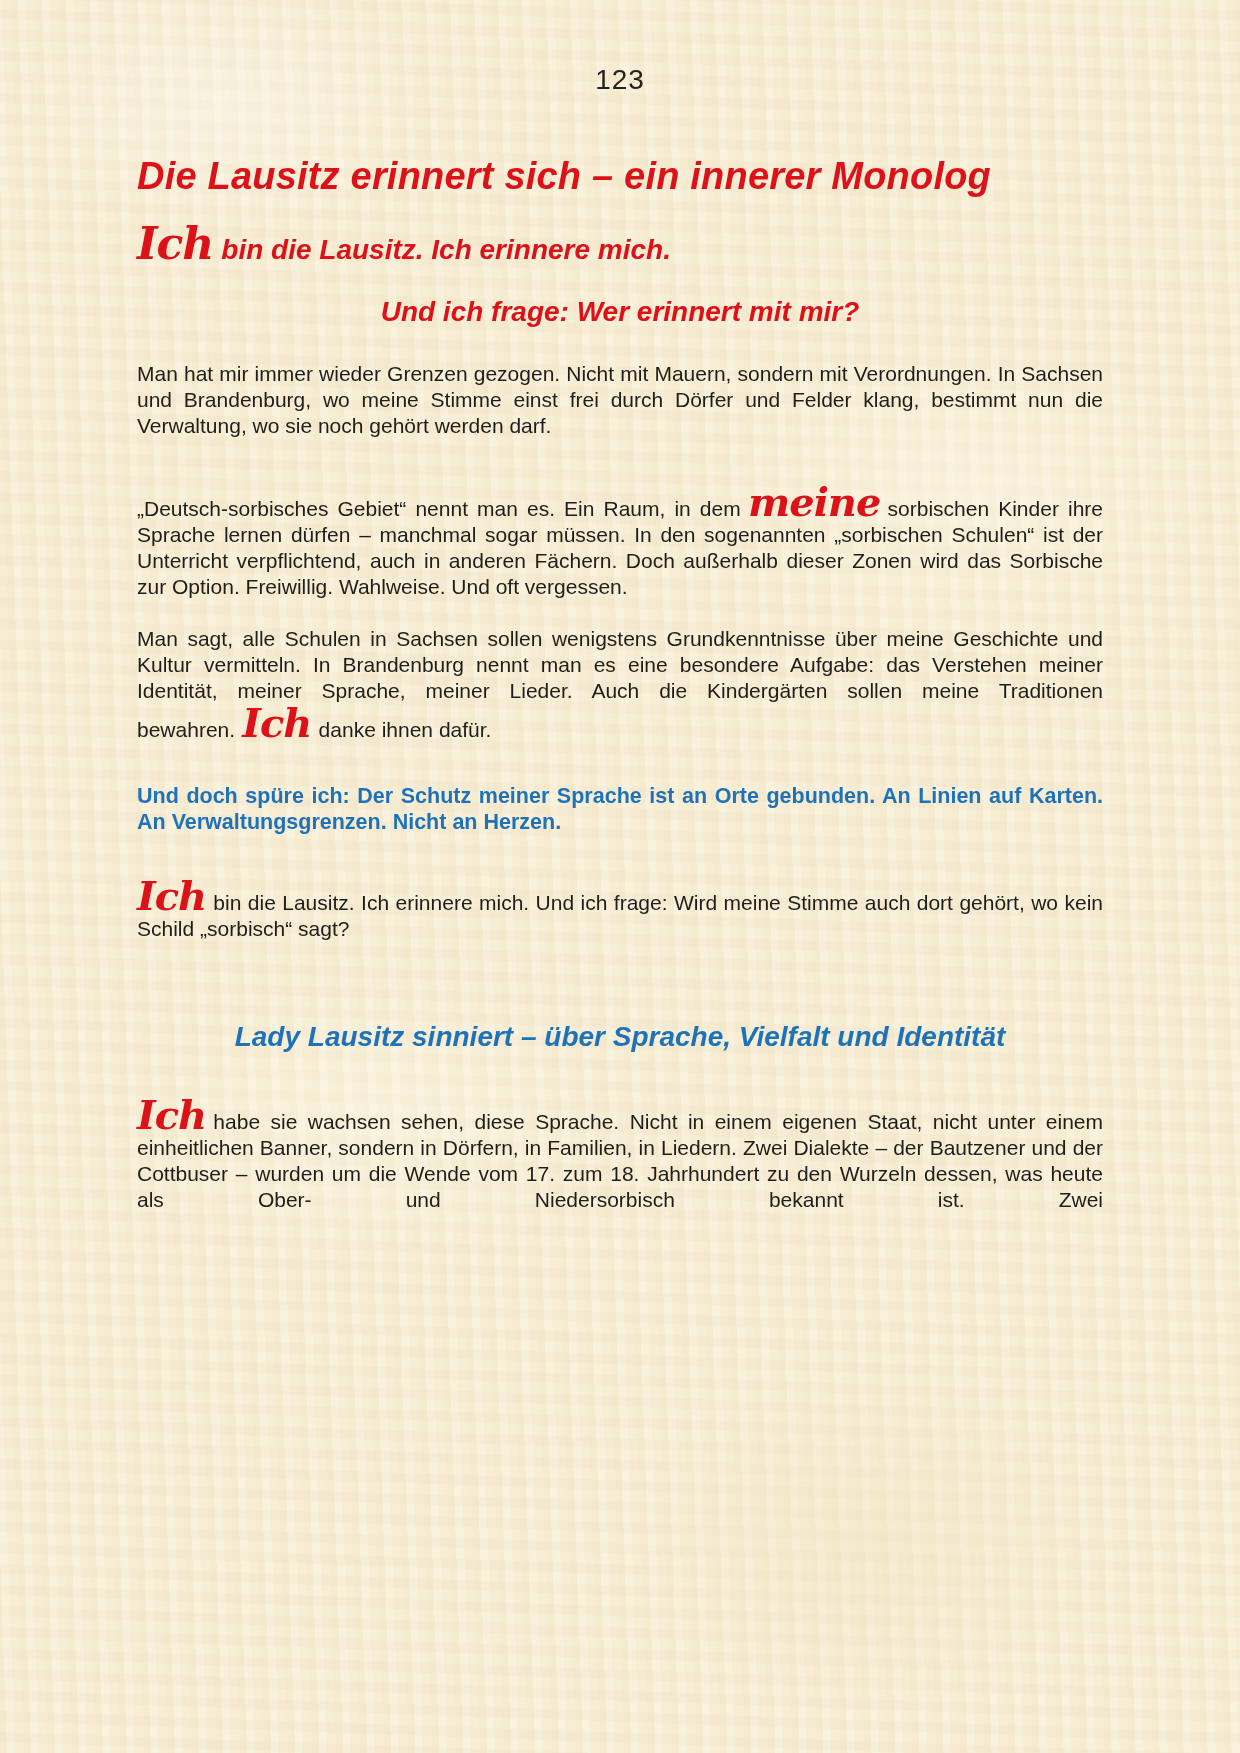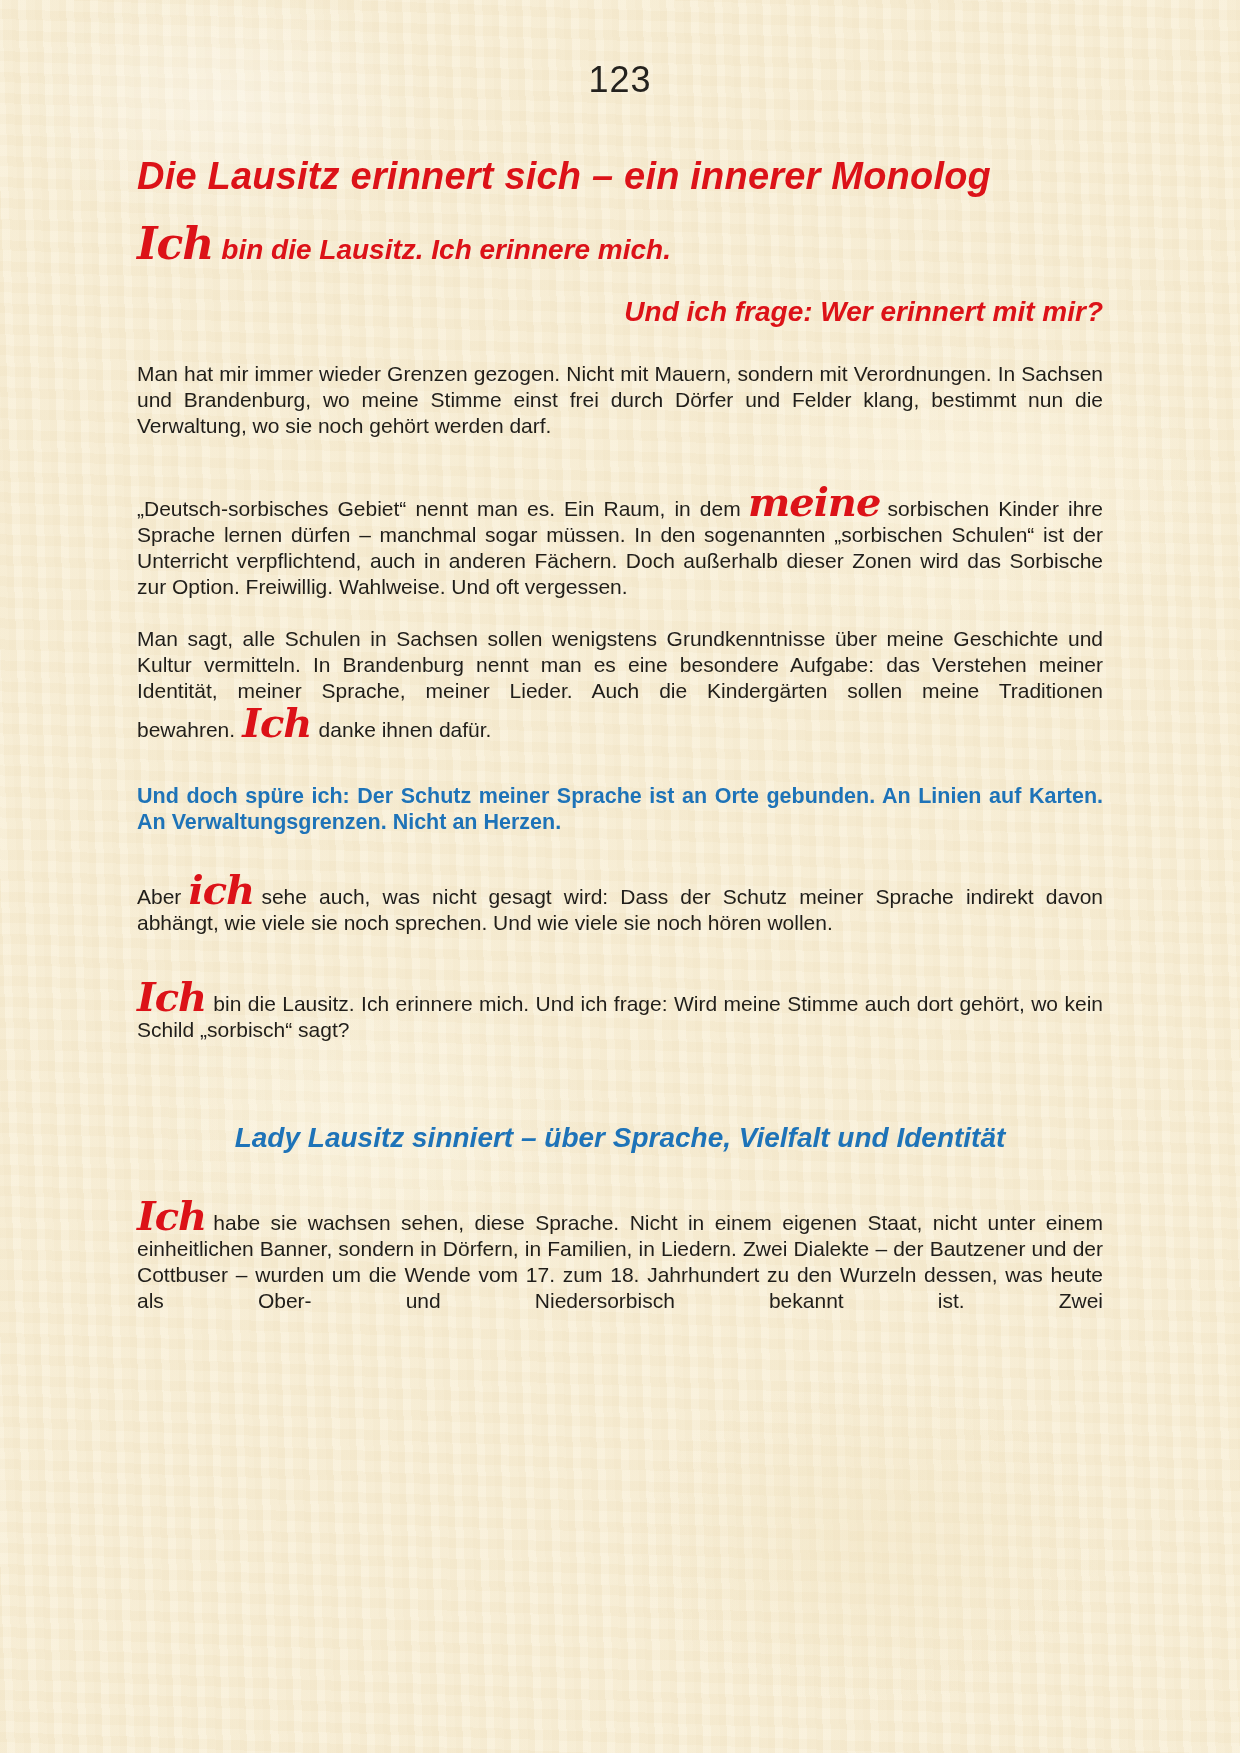--- a/index.html
+++ b/index.html
@@ -28,21 +28,21 @@
     box-sizing: border-box;
     width: 100%;
     height: 100%;
     padding: 0 137px;
   }
 
   .page-number {
     margin-top: 0;
     padding-top: 64px;
     text-align: center;
-    font-size: 36px;
+    font-size: 28px;
     line-height: 32px;
     letter-spacing: 1px;
     color: #24221e;
   }
 
   .main-title {
     margin-top: 58px;
     font-size: 38px;
     line-height: 44px;
     font-weight: bold;
@@ -55,21 +55,21 @@
     margin-top: 26px;
     font-size: 28px;
     line-height: 34px;
     font-weight: bold;
     font-style: italic;
     color: #dc1218;
   }
 
   .question-line {
     margin-top: 24px;
-    text-align: right;
+    text-align: center;
     font-size: 28px;
     line-height: 34px;
     font-weight: bold;
     font-style: italic;
     color: #dc1218;
   }
 
   .section-heading {
     margin-top: 28px;
     font-size: 28px;
@@ -142,21 +142,20 @@
 
     <p class="body-para p-grenzen">Man hat mir immer wieder Grenzen gezogen. Nicht mit Mauern, sondern mit Verordnungen. In Sachsen und Brandenburg, wo meine Stimme einst frei durch Dörfer und Felder klang, bestimmt nun die Verwaltung, wo sie noch gehört werden darf.</p>
 
     <p class="body-para p-gebiet"><span>„Deutsch-sorbisches Gebiet“ nennt man es. Ein Raum, in dem</span><span class="script mid">meine</span><span>sorbischen Kinder ihre Sprache lernen dürfen – manchmal sogar müssen. In den sogenannten „sorbischen Schulen“ ist der Unterricht verpflichtend, auch in anderen Fächern. Doch außerhalb dieser Zonen wird das Sorbische zur Option. Freiwillig. Wahlweise. Und oft vergessen.</span></p>
 
     <p class="body-para p-schulen"><span>Man sagt, alle Schulen in Sachsen sollen wenigstens Grundkenntnisse über meine Geschichte und Kultur vermitteln. In Brandenburg nennt man es eine besondere Aufgabe: das Verstehen meiner Identität, meiner Sprache, meiner Lieder. Auch die Kindergärten sollen meine Traditionen bewahren.</span><span class="script mid">Ich</span><span>danke ihnen dafür.</span></p>
 
     <p class="emphasis-para">Und doch spüre ich: Der Schutz meiner Sprache ist an Orte gebunden. An Linien auf Karten. An Verwaltungsgrenzen. Nicht an Herzen.</p>
 
 
-    <p class="body-para p-aber"><span>Aber</span><span class="script mid">ich</span><span>sehe auch, was nicht gesagt wird: Dass der Schutz meiner Sprache indirekt davon abhängt, wie viele sie noch sprechen. Und wie viele sie noch hören wollen.</span></p>
 
     <p class="body-para p-frage"><span class="script">Ich</span><span>bin die Lausitz. Ich erinnere mich. Und ich frage: Wird meine Stimme auch dort gehört, wo kein Schild „sorbisch“ sagt?</span></p>
 
     <h2 class="section-heading second">Lady Lausitz sinniert – über Sprache, Vielfalt und Identität</h2>
 
 
     <p class="body-para p-wachsen"><span class="script">Ich</span><span>habe sie wachsen sehen, diese Sprache. Nicht in einem eigenen Staat, nicht unter einem einheitlichen Banner, sondern in Dörfern, in Familien, in Liedern. Zwei Dialekte – der Bautzener und der Cottbuser – wurden um die Wende vom 17. zum 18. Jahrhundert zu den Wurzeln dessen, was heute als Ober- und Niedersorbisch bekannt ist. Zwei</span></p>
 
   </div>
 </div>

